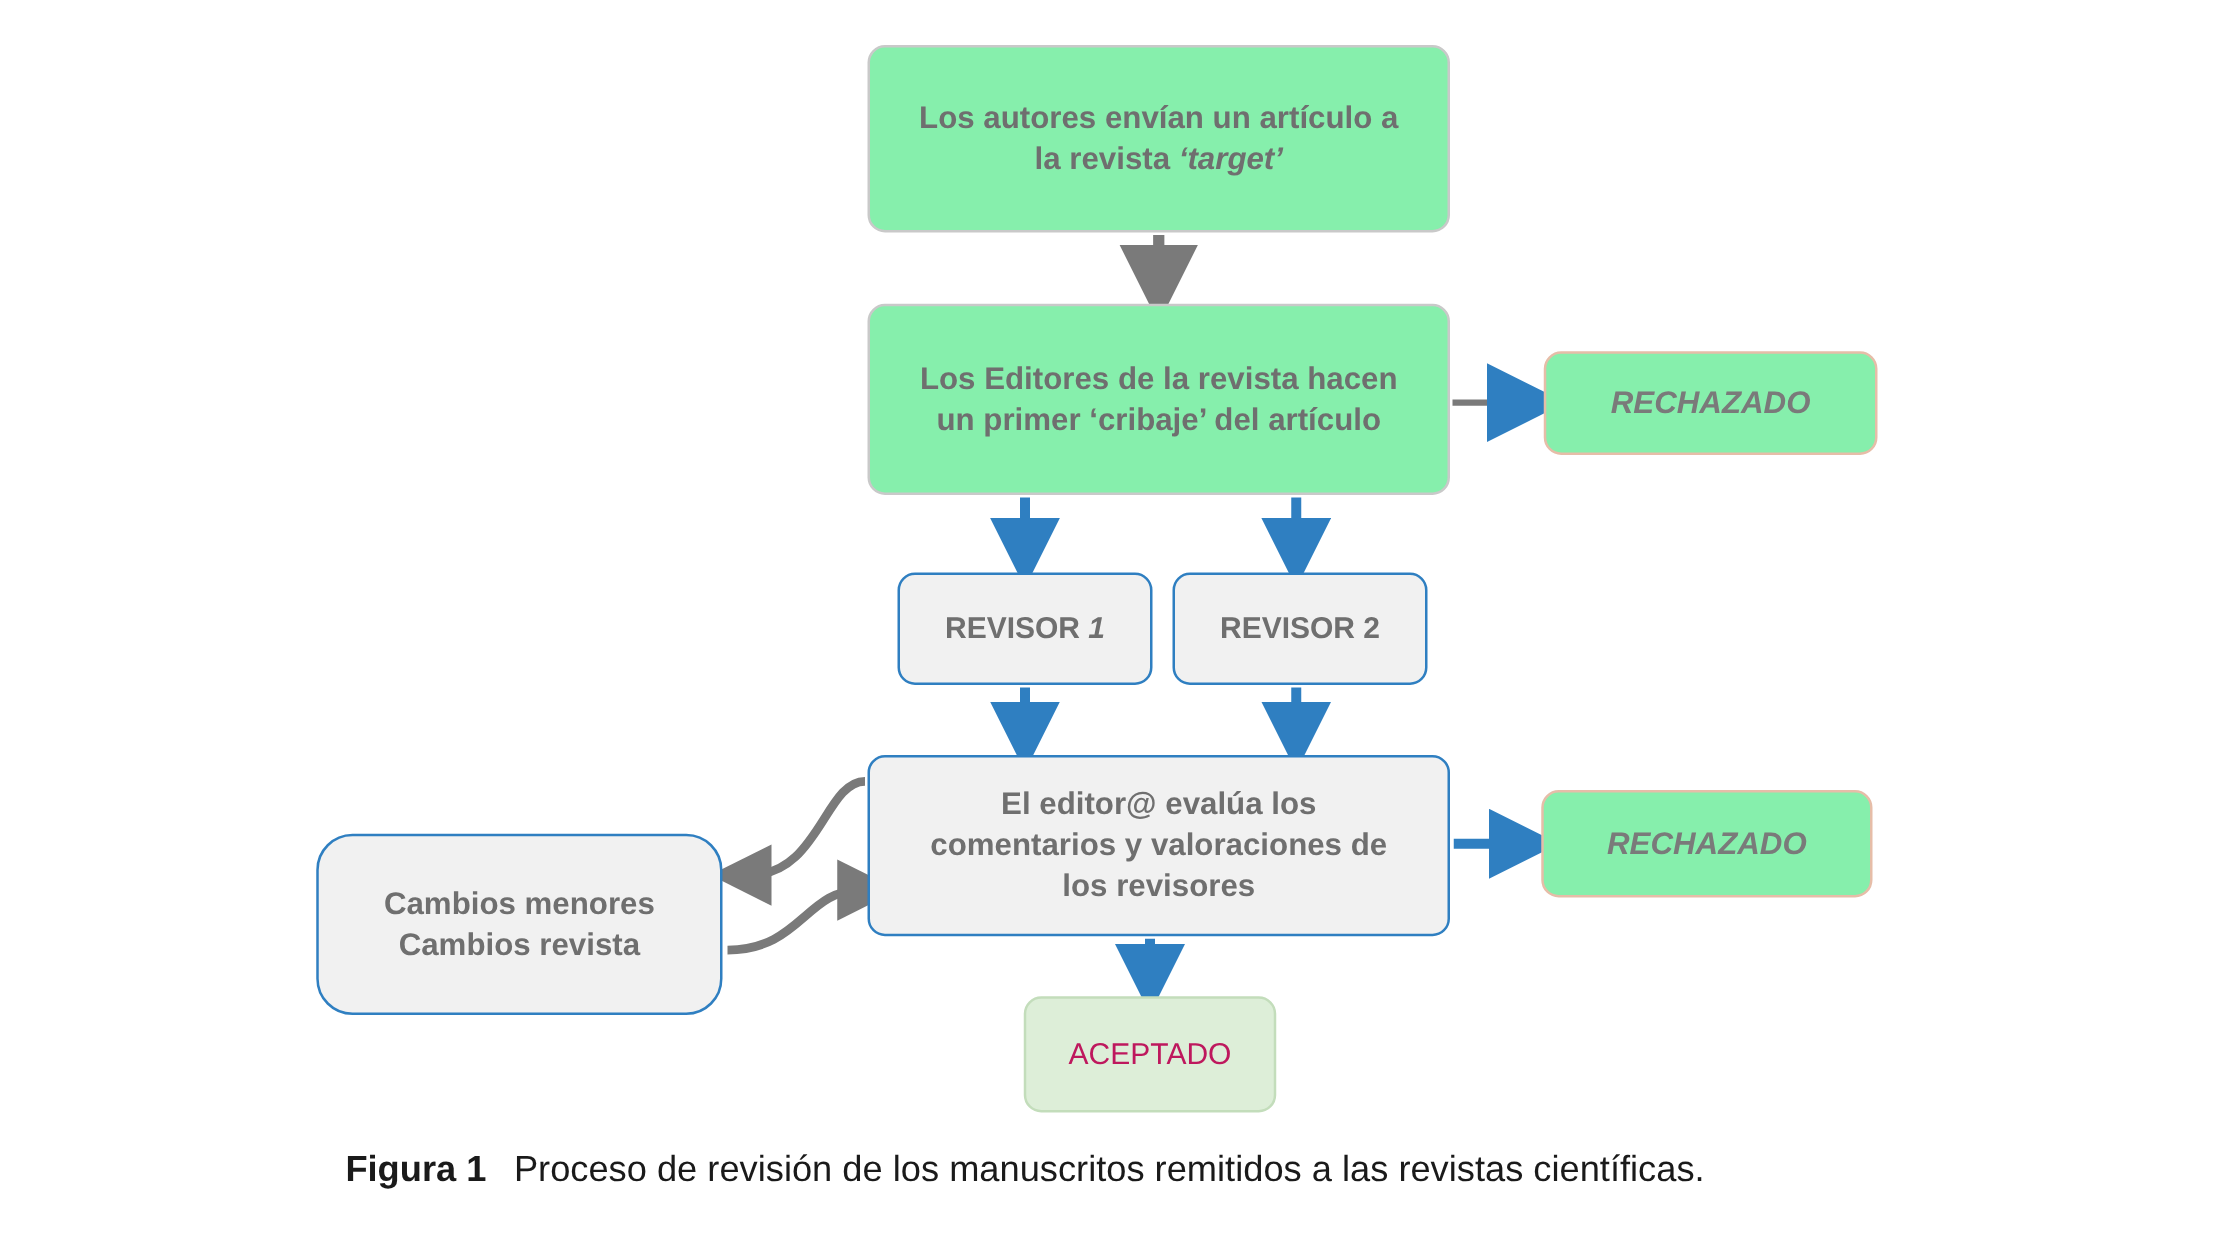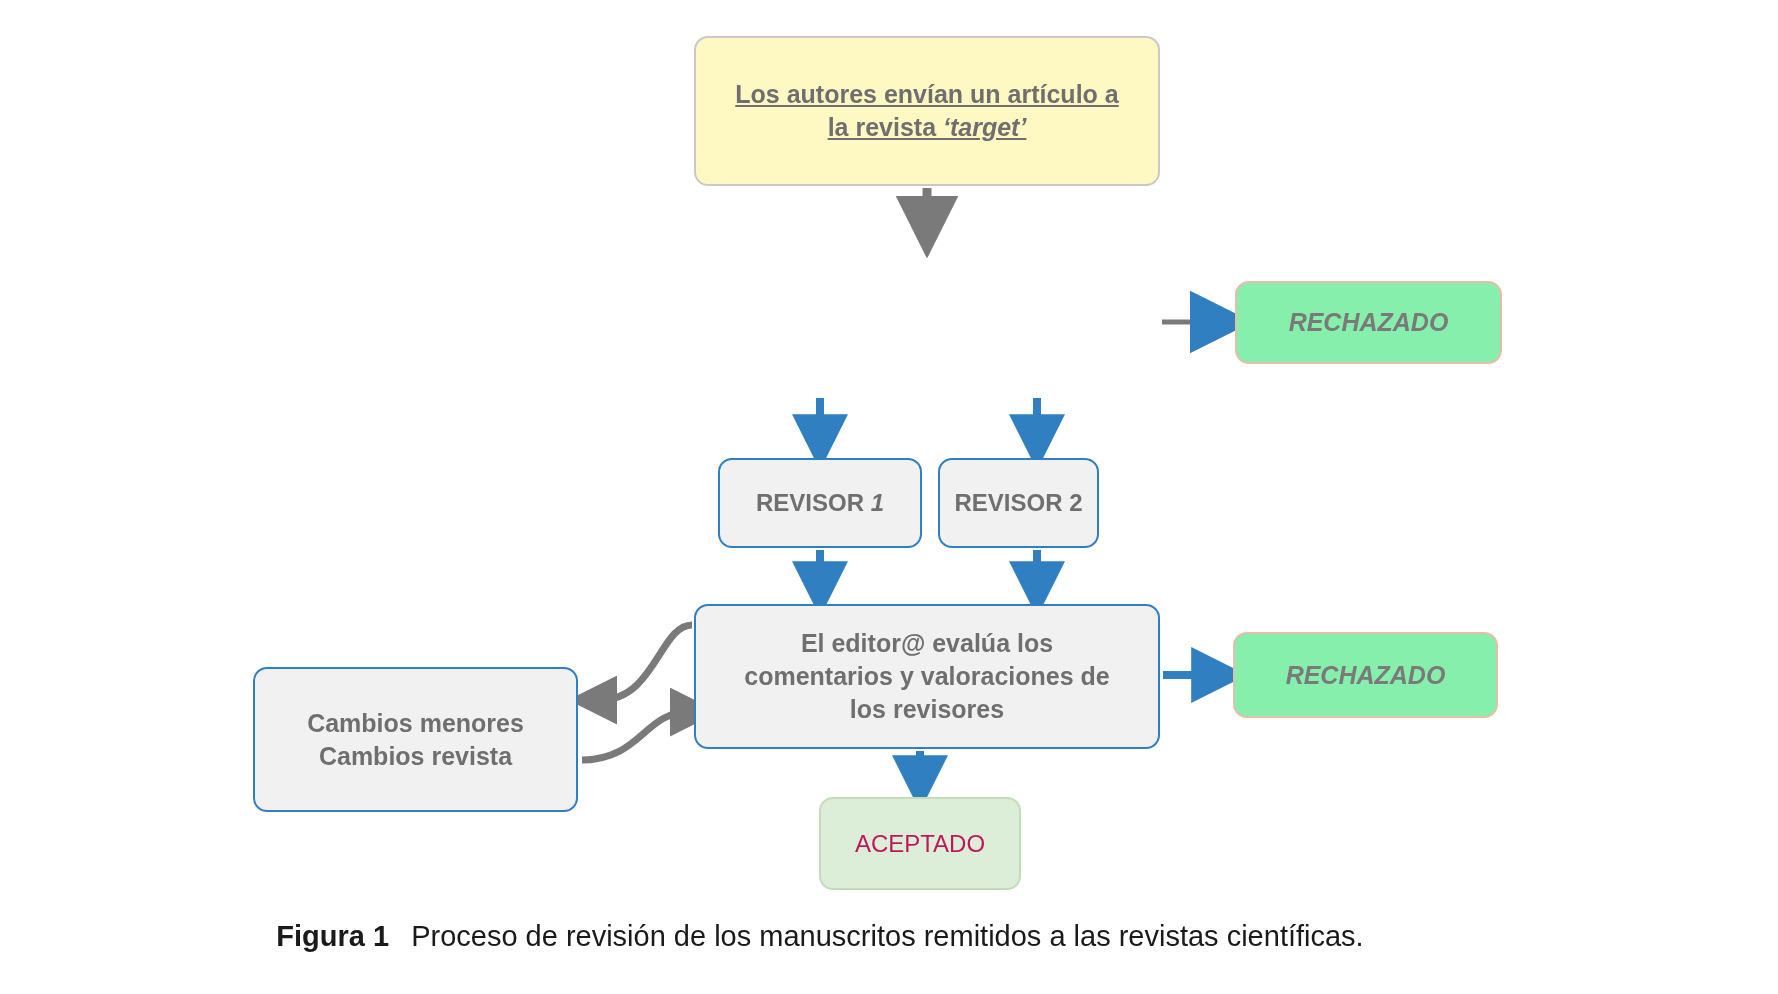--- a/index.html
+++ b/index.html
@@ -33,25 +33,24 @@
     position: absolute;
     box-sizing: border-box;
     display: flex;
     align-items: center;
     justify-content: center;
     text-align: center;
     border-radius: 14px;
     line-height: 1.32;
   }
   .node-grey {
-    background: #fef9c3;
+    background: #86efac;
     border: 2px solid #c9c9c9;
     color: #6f6f6f;
     font-weight: bold;
-    text-decoration: underline;
   }
   .node-grey-blue {
     background: #f1f1f1;
     border: 2px solid #2f7fc1;
     color: #6f6f6f;
     font-weight: bold;
   }
   .node-pink {
     background: #86efac;
     border: 2px solid #e6bda8;
@@ -68,24 +67,24 @@
   .node-text {
     display: block;
     padding: 0 10px;
   }
 
   
   #node-submit      { left: 694px;  top: 36px;  width: 466px; height: 150px; font-size: 25px; }
   #node-screening   { left: 694px;  top: 243px; width: 466px; height: 153px; font-size: 25px; }
   #node-rejected-1  { left: 1235px; top: 281px; width: 267px; height: 83px;  font-size: 25px; }
   #node-reviewer-1  { left: 718px;  top: 458px; width: 204px; height: 90px;  font-size: 24px; }
-  #node-reviewer-2  { left: 938px;  top: 458px; width: 161px; height: 90px;  font-size: 24px; }
+  #node-reviewer-2  { left: 938px;  top: 458px; width: 204px; height: 90px;  font-size: 24px; }
   #node-evaluate    { left: 694px;  top: 604px; width: 466px; height: 145px; font-size: 25px; }
   #node-rejected-2  { left: 1233px; top: 632px; width: 265px; height: 86px;  font-size: 25px; }
-  #node-changes     { left: 253px;  top: 667px; width: 325px; height: 145px; font-size: 25px; }
+  #node-changes     { left: 253px;  top: 667px; width: 325px; height: 145px; font-size: 25px; border-radius: 29px; }
   #node-accepted    { left: 819px;  top: 797px; width: 202px; height: 93px;  font-size: 24px; }
 
   .changes-line { display: block; }
 
   #caption {
     position: absolute;
     left: 0;
     top: 920px;
     width: 1640px;
     text-align: center;
@@ -155,20 +154,26 @@
     </g>
   </svg>
 
   <div class="node node-grey" id="node-submit">
     <span class="node-text">
       <span>Los autores envían un artículo a</span><br>
       <span>la revista </span><span class="italic-word">‘target’</span>
     </span>
   </div>
 
+  <div class="node node-grey" id="node-screening">
+    <span class="node-text">
+      <span>Los Editores de la revista hacen</span><br>
+      <span>un primer ‘cribaje’ del artículo</span>
+    </span>
+  </div>
 
   <div class="node node-pink" id="node-rejected-1">
     <span class="node-text">RECHAZADO</span>
   </div>
 
   <div class="node node-grey-blue" id="node-reviewer-1">
     <span class="node-text"><span>REVISOR </span><span class="italic-word">1</span></span>
   </div>
 
   <div class="node node-grey-blue" id="node-reviewer-2">

